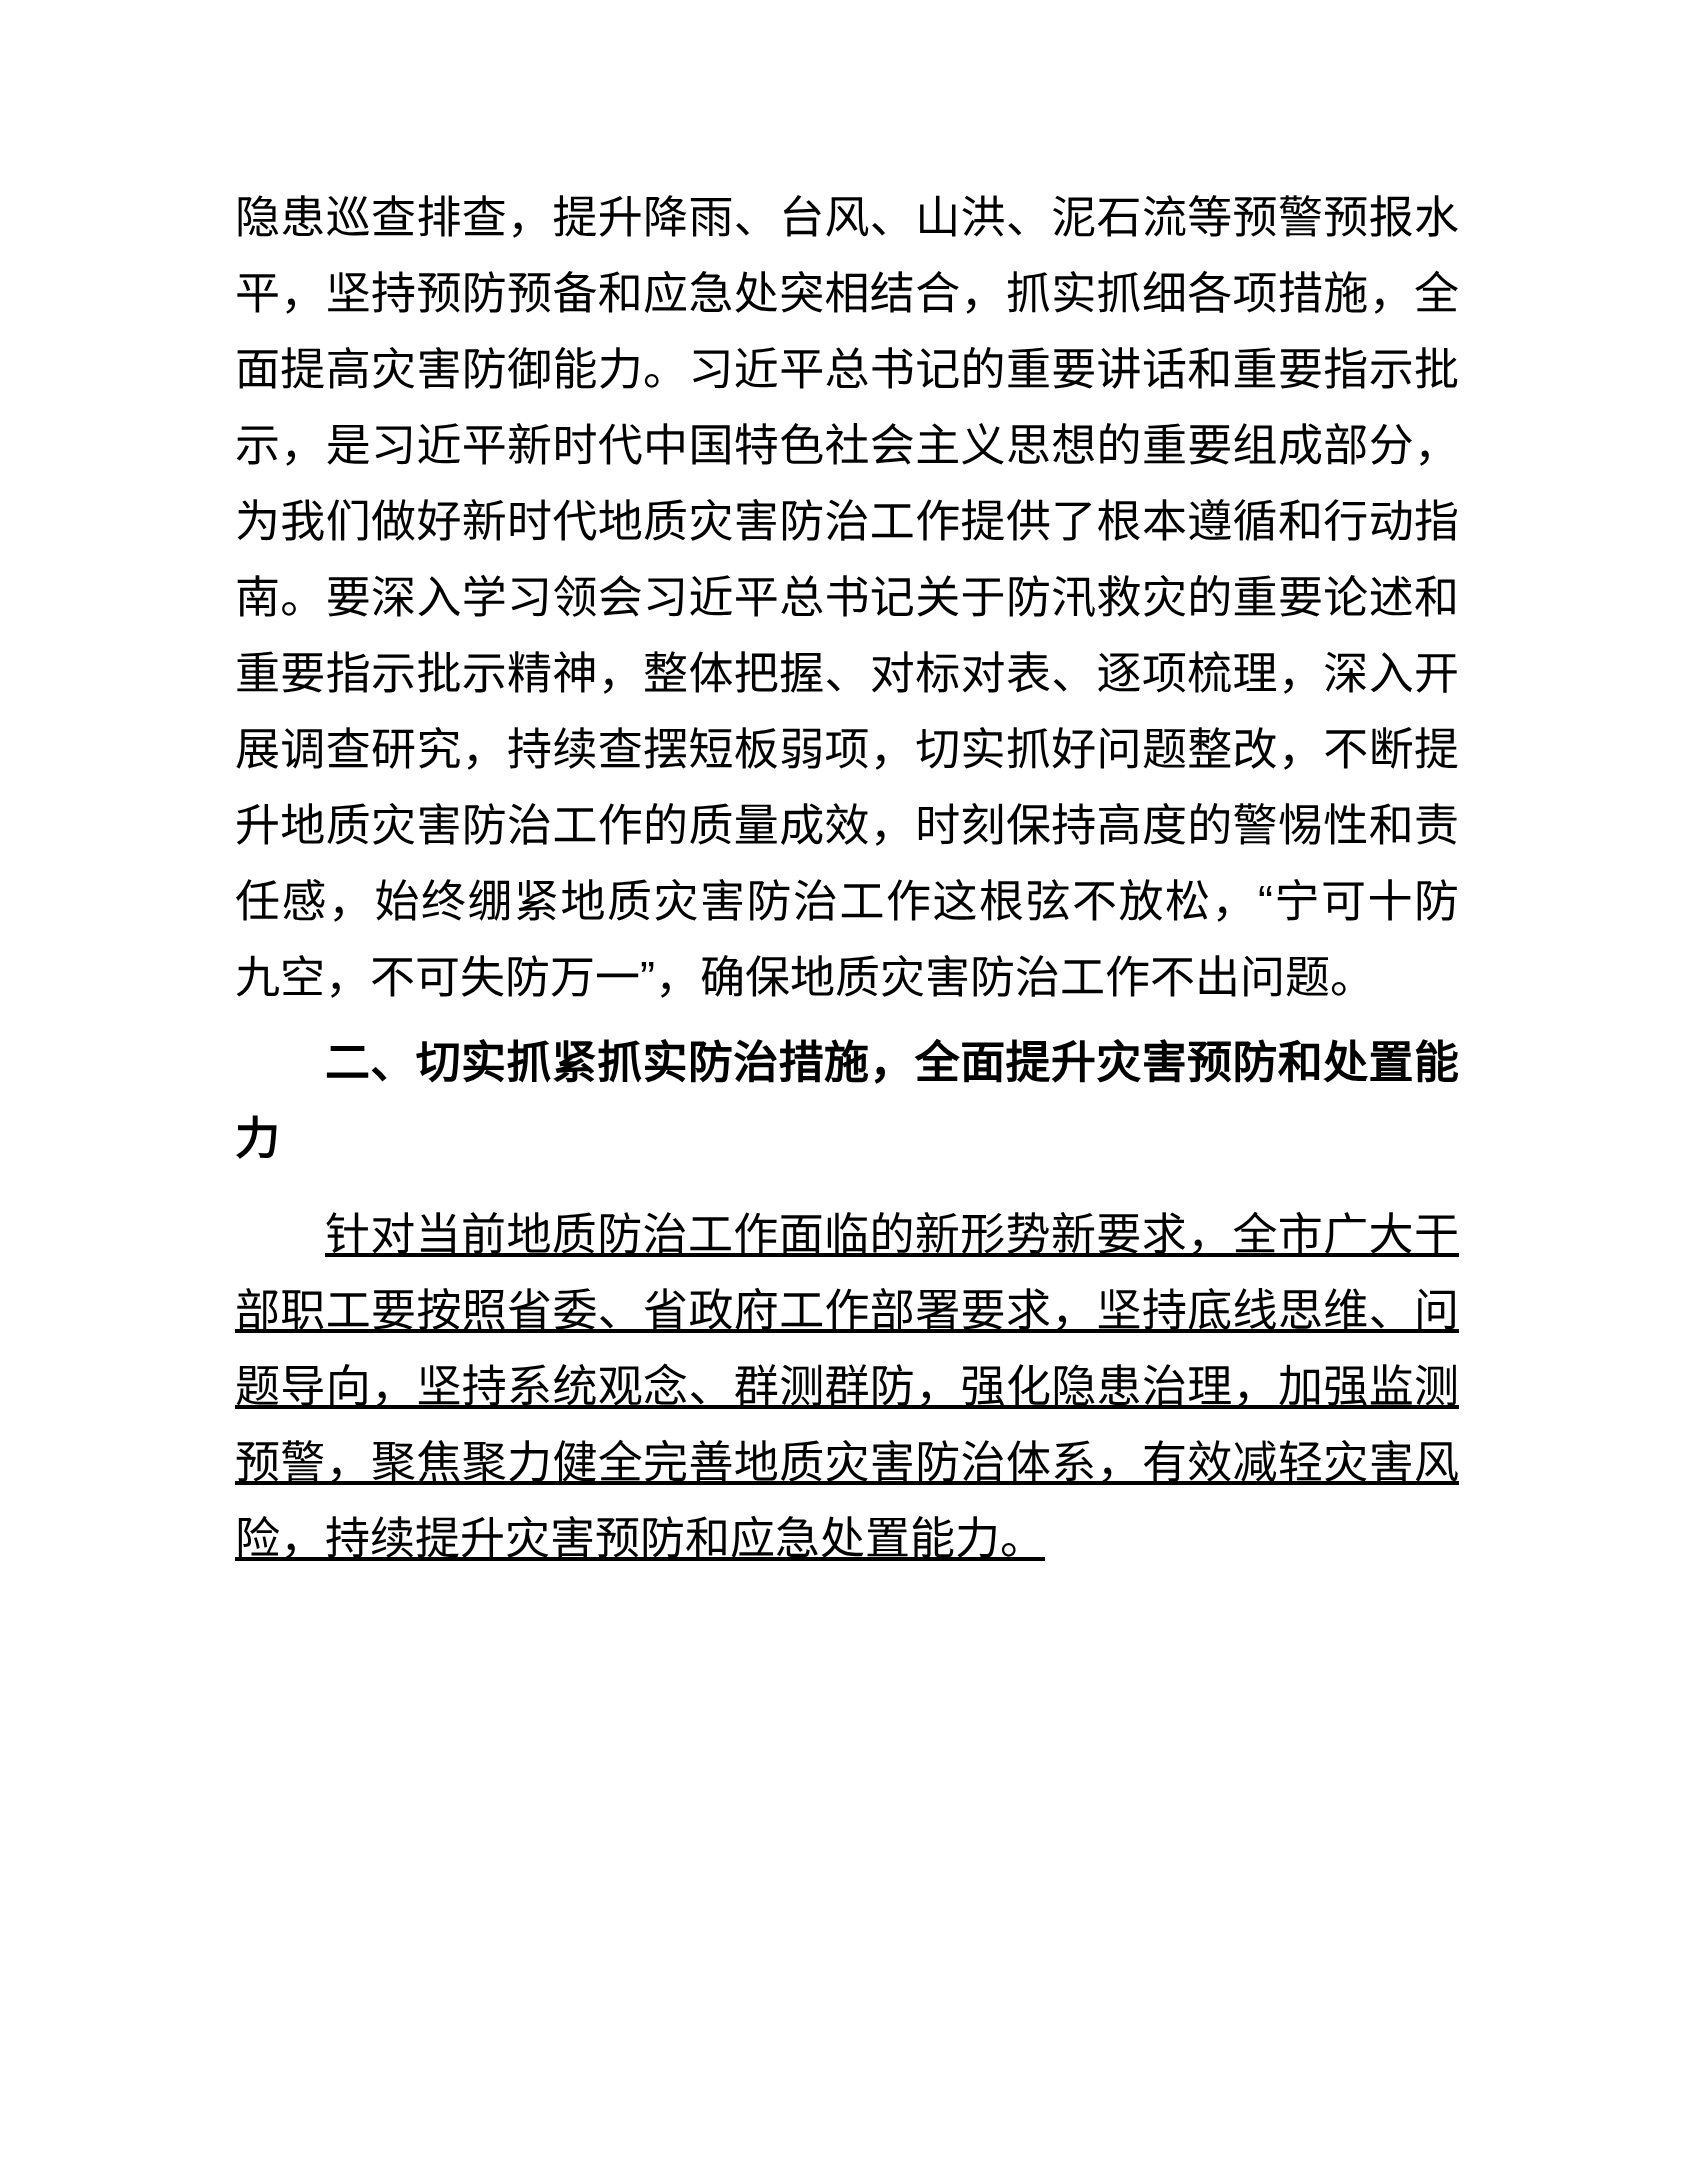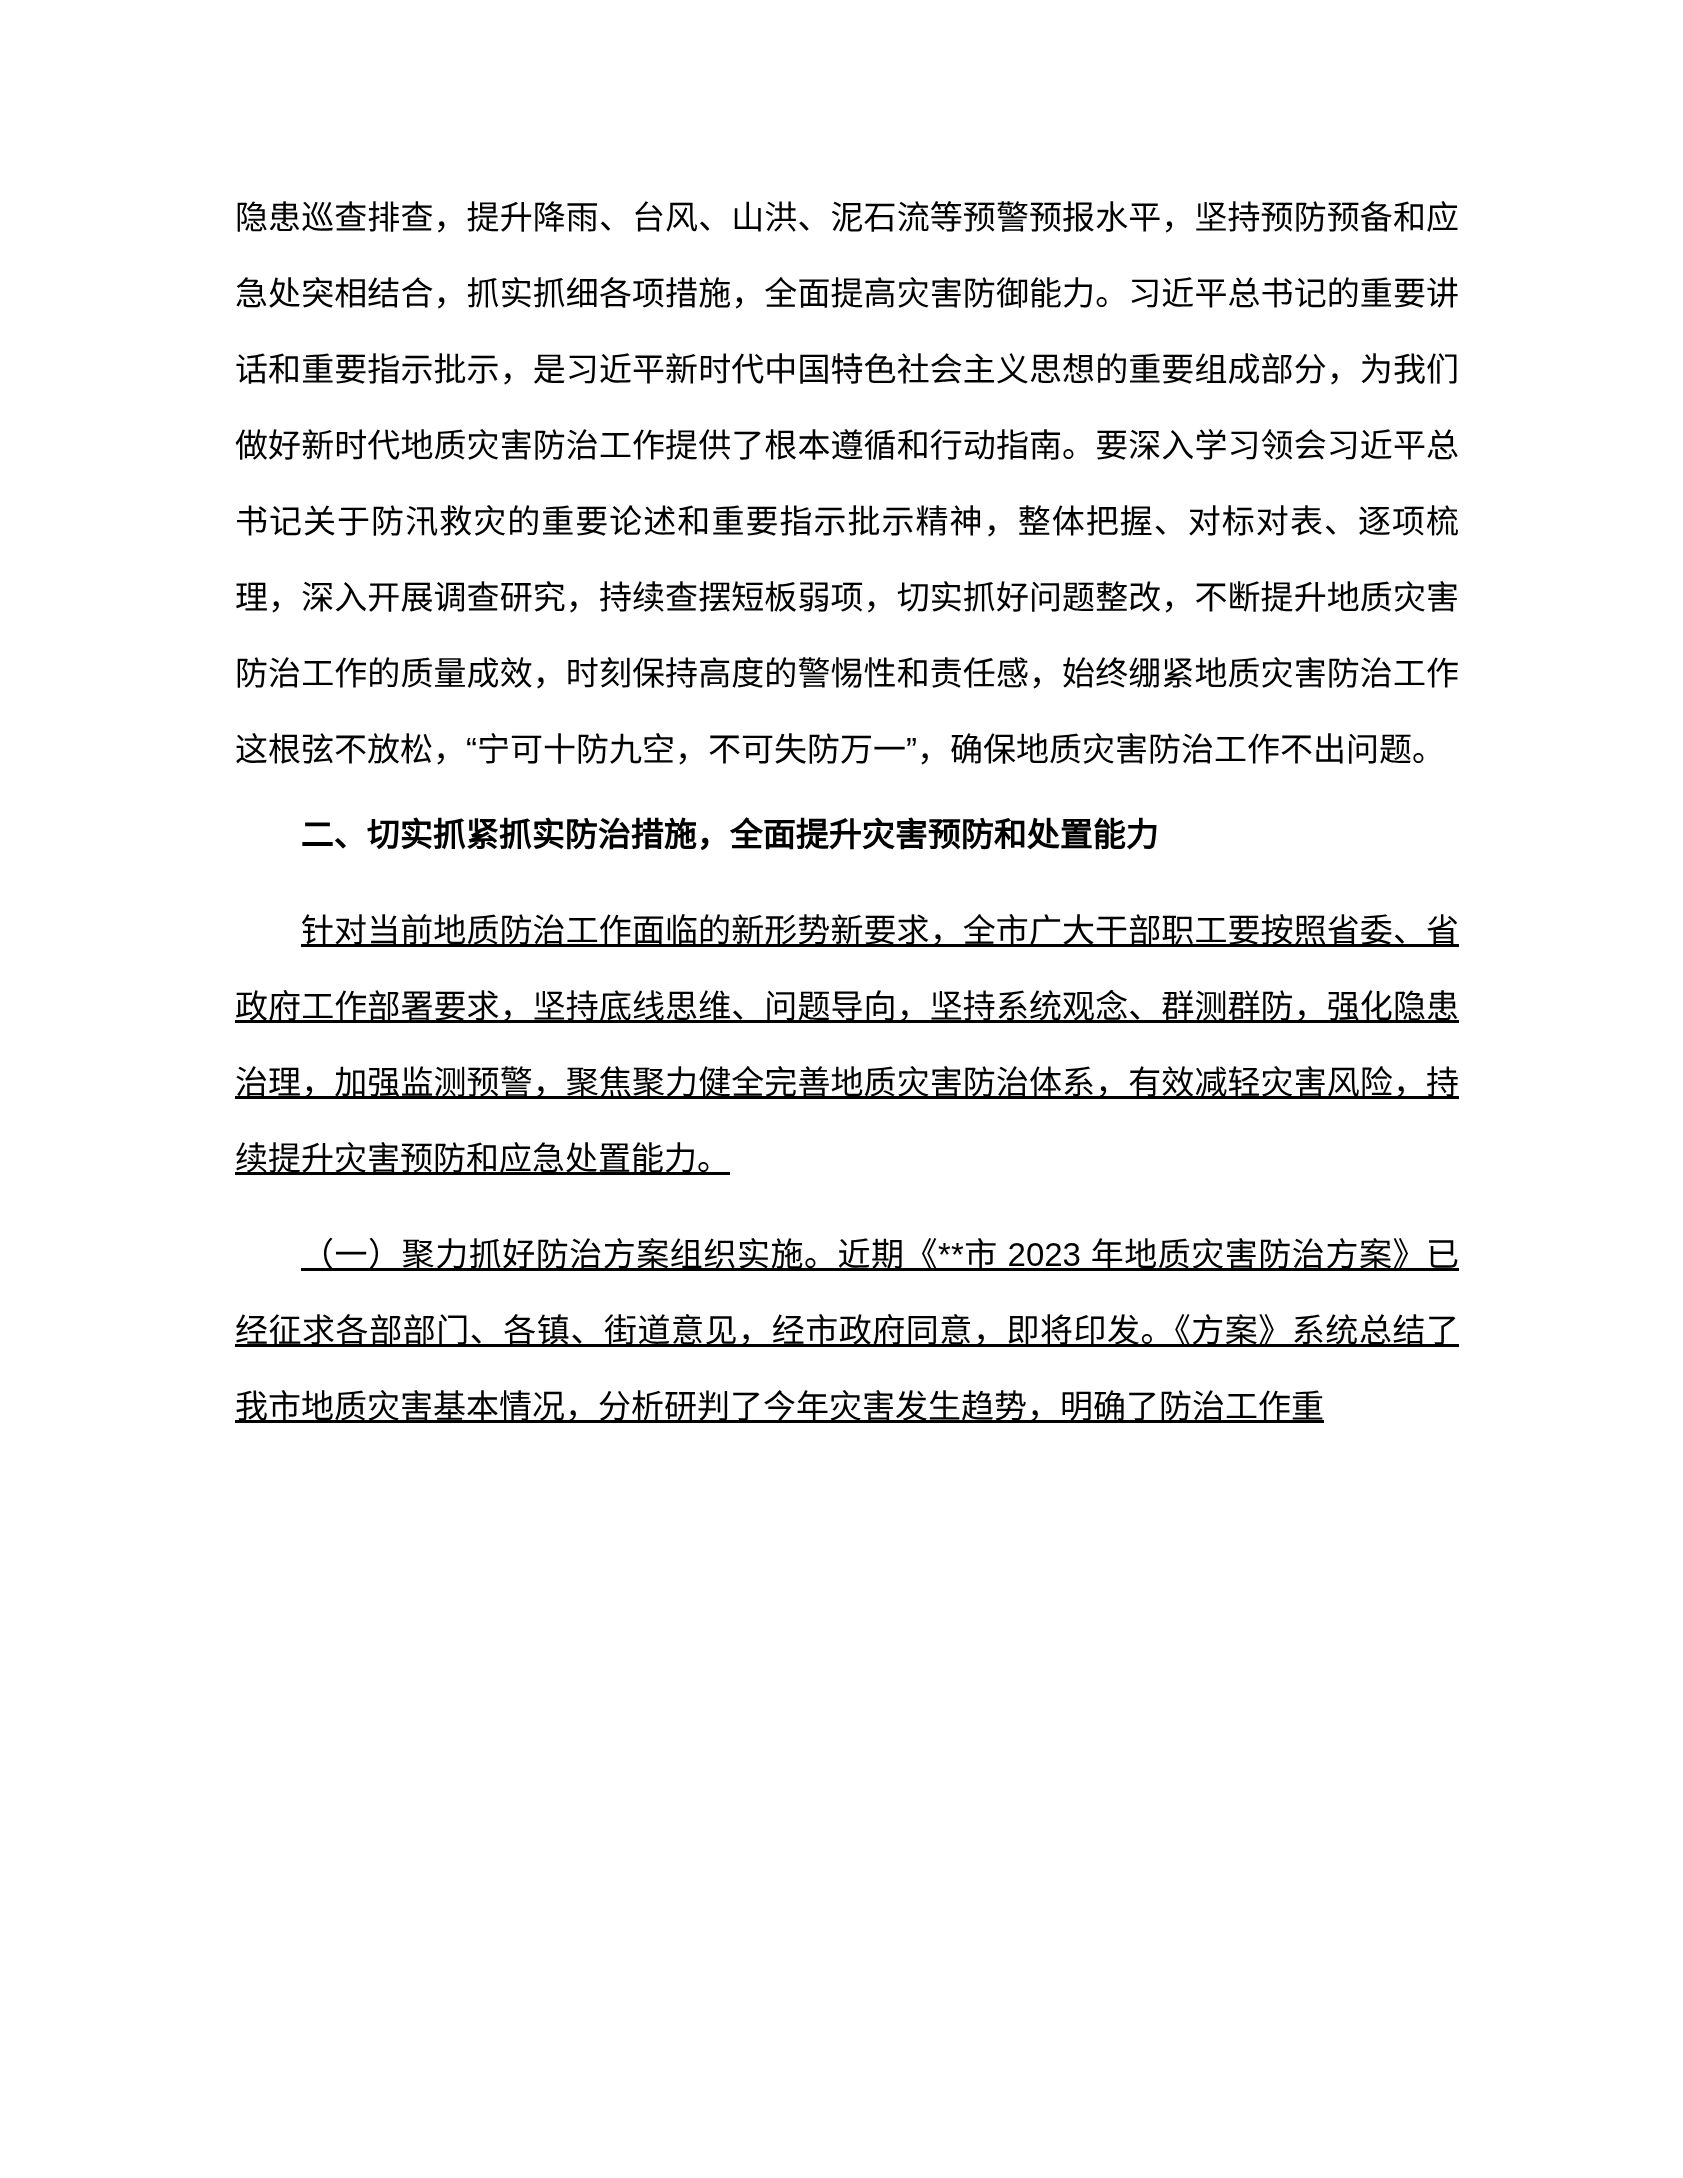--- a/index.html
+++ b/index.html
@@ -23,21 +23,21 @@
     left: 235px;
     top: 180px;
     width: 1224px;
   }
 
   
   .para {
     margin: 0;
     padding: 0;
     font-family: "Liberation Sans", "DejaVu Sans", sans-serif;
-    font-size: 33px;
+    font-size: 45px;
     line-height: 76px;
     color: #000000;
     text-align: justify;
     text-justify: inter-character;
     text-align-last: left;
     letter-spacing: 0px;
     word-break: break-all;
     -webkit-font-smoothing: antialiased;
   }
 
@@ -68,17 +68,16 @@
     <div class="gap-sm"></div>
 
     <p class="para heading">二、切实抓紧抓实防治措施，全面提升灾害预防和处置能力</p>
 
     <div class="gap-md"></div>
 
     <p class="para indent">针对当前地质防治工作面临的新形势新要求，全市广大干部职工要按照省委、省政府工作部署要求，坚持底线思维、问题导向，坚持系统观念、群测群防，强化隐患治理，加强监测预警，聚焦聚力健全完善地质灾害防治体系，有效减轻灾害风险，持续提升灾害预防和应急处置能力。</p>
 
     <div class="gap-md"></div>
 
-    <p class="para indent">（一）聚力抓好防治方案组织实施。近期《**市 2023 年地质灾害防治方案》已经征求各部部门、各镇、街道意见，经市政府同意，即将印发。《方案》系统总结了我市地质灾害基本情况，分析研判了今年灾害发生趋势，明确了防治工作重</p>
 
   </div>
 </div>
 
 
 </body></html>

